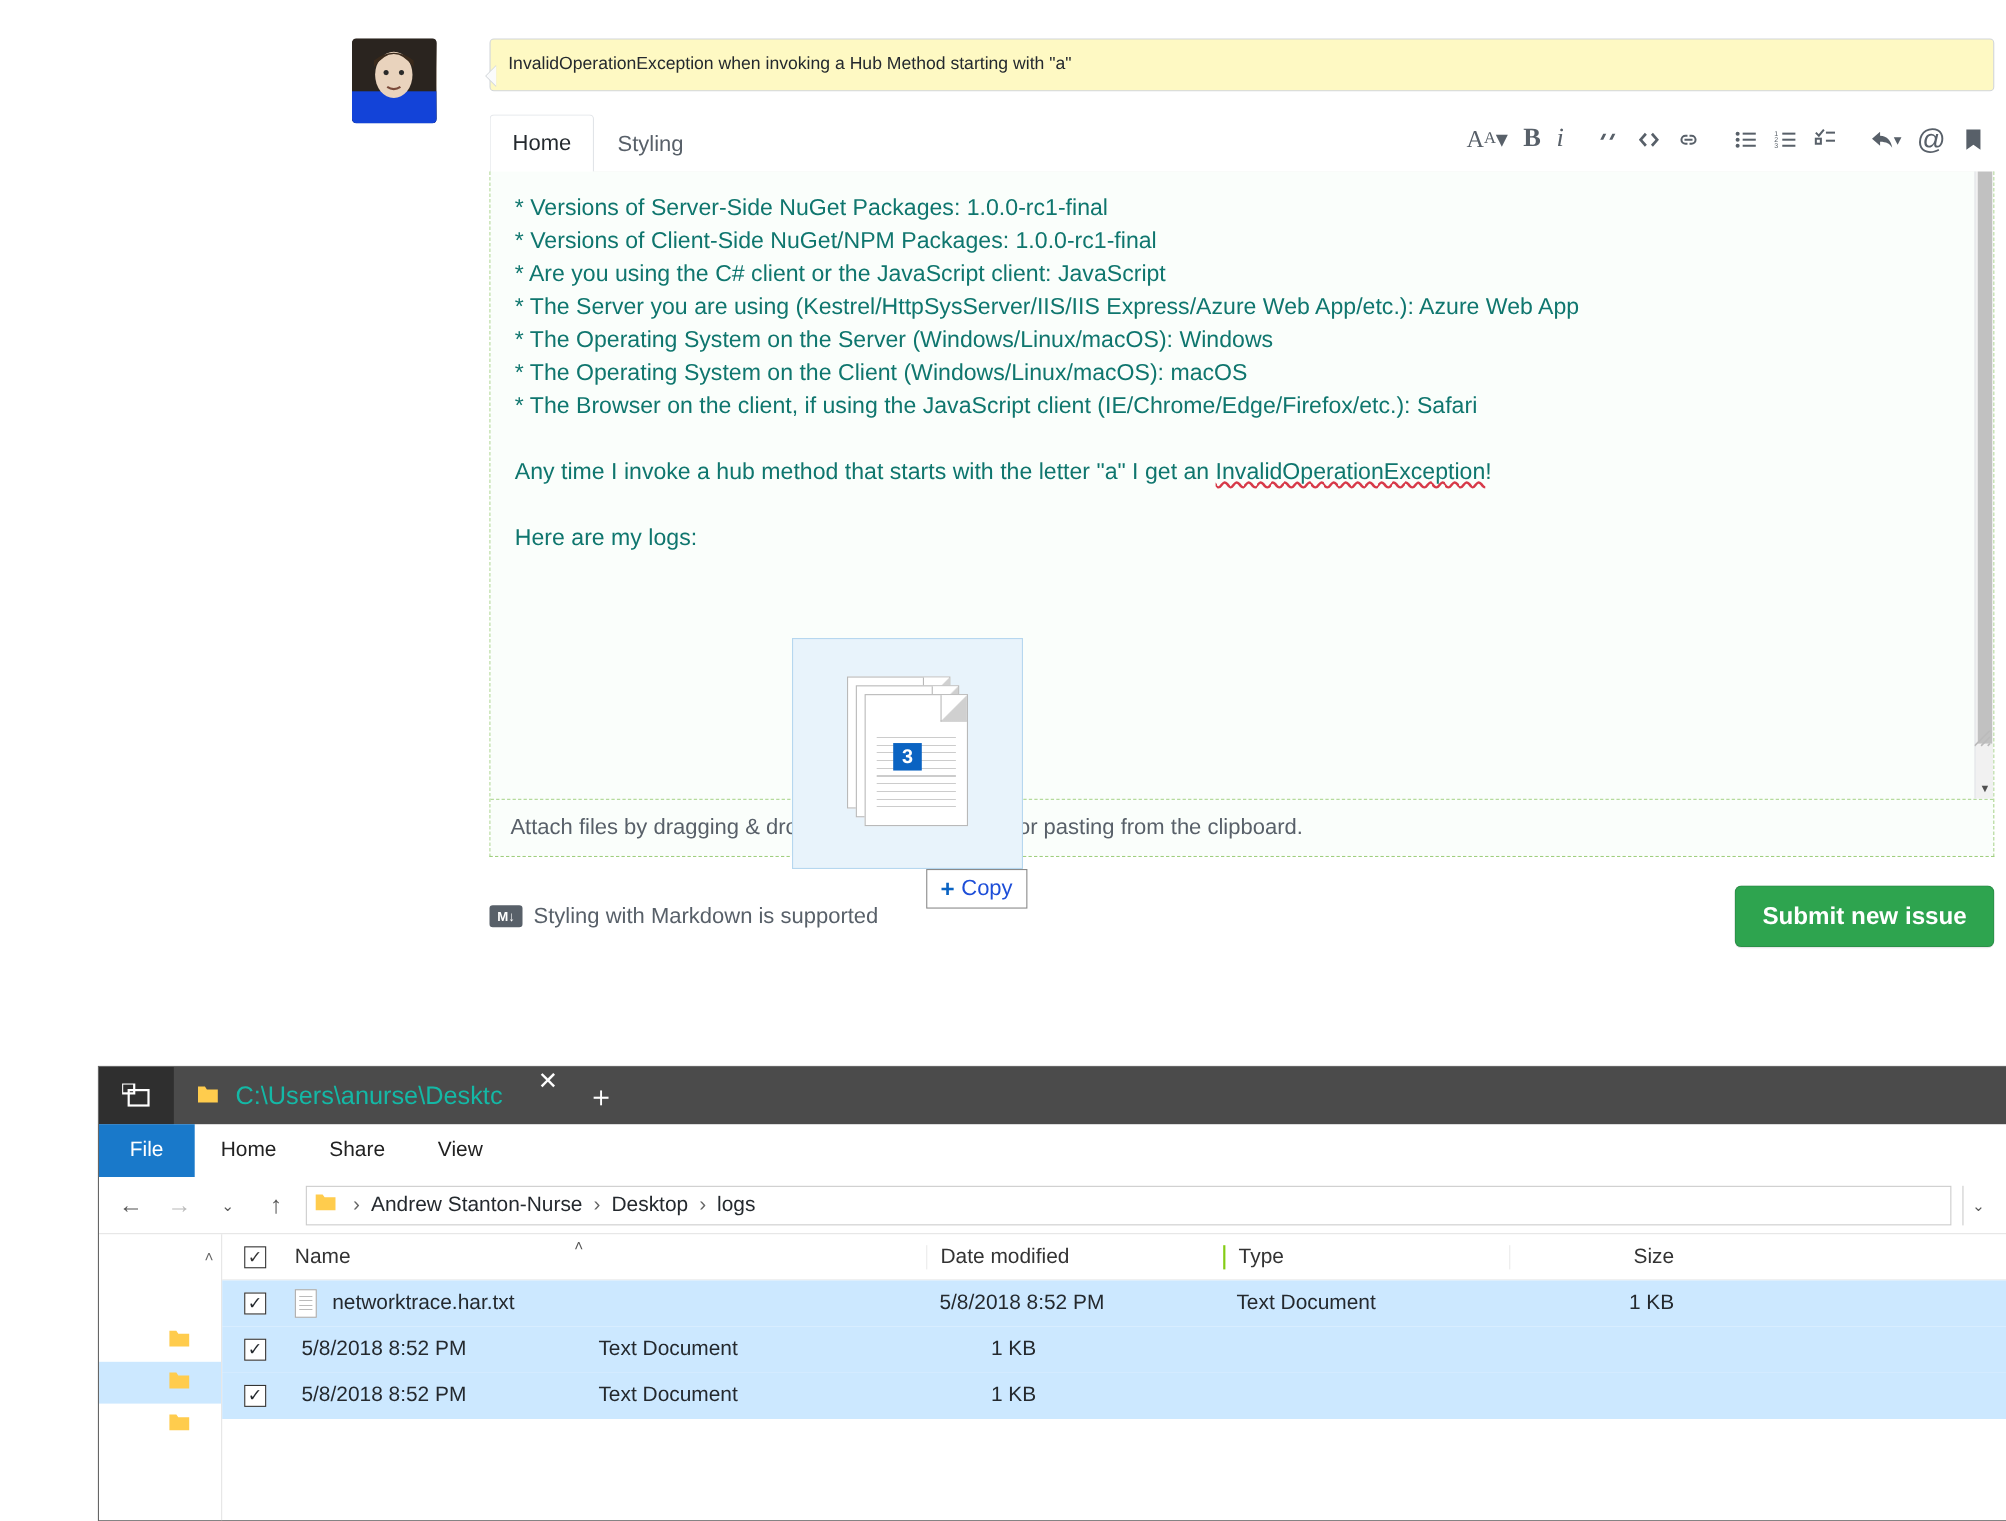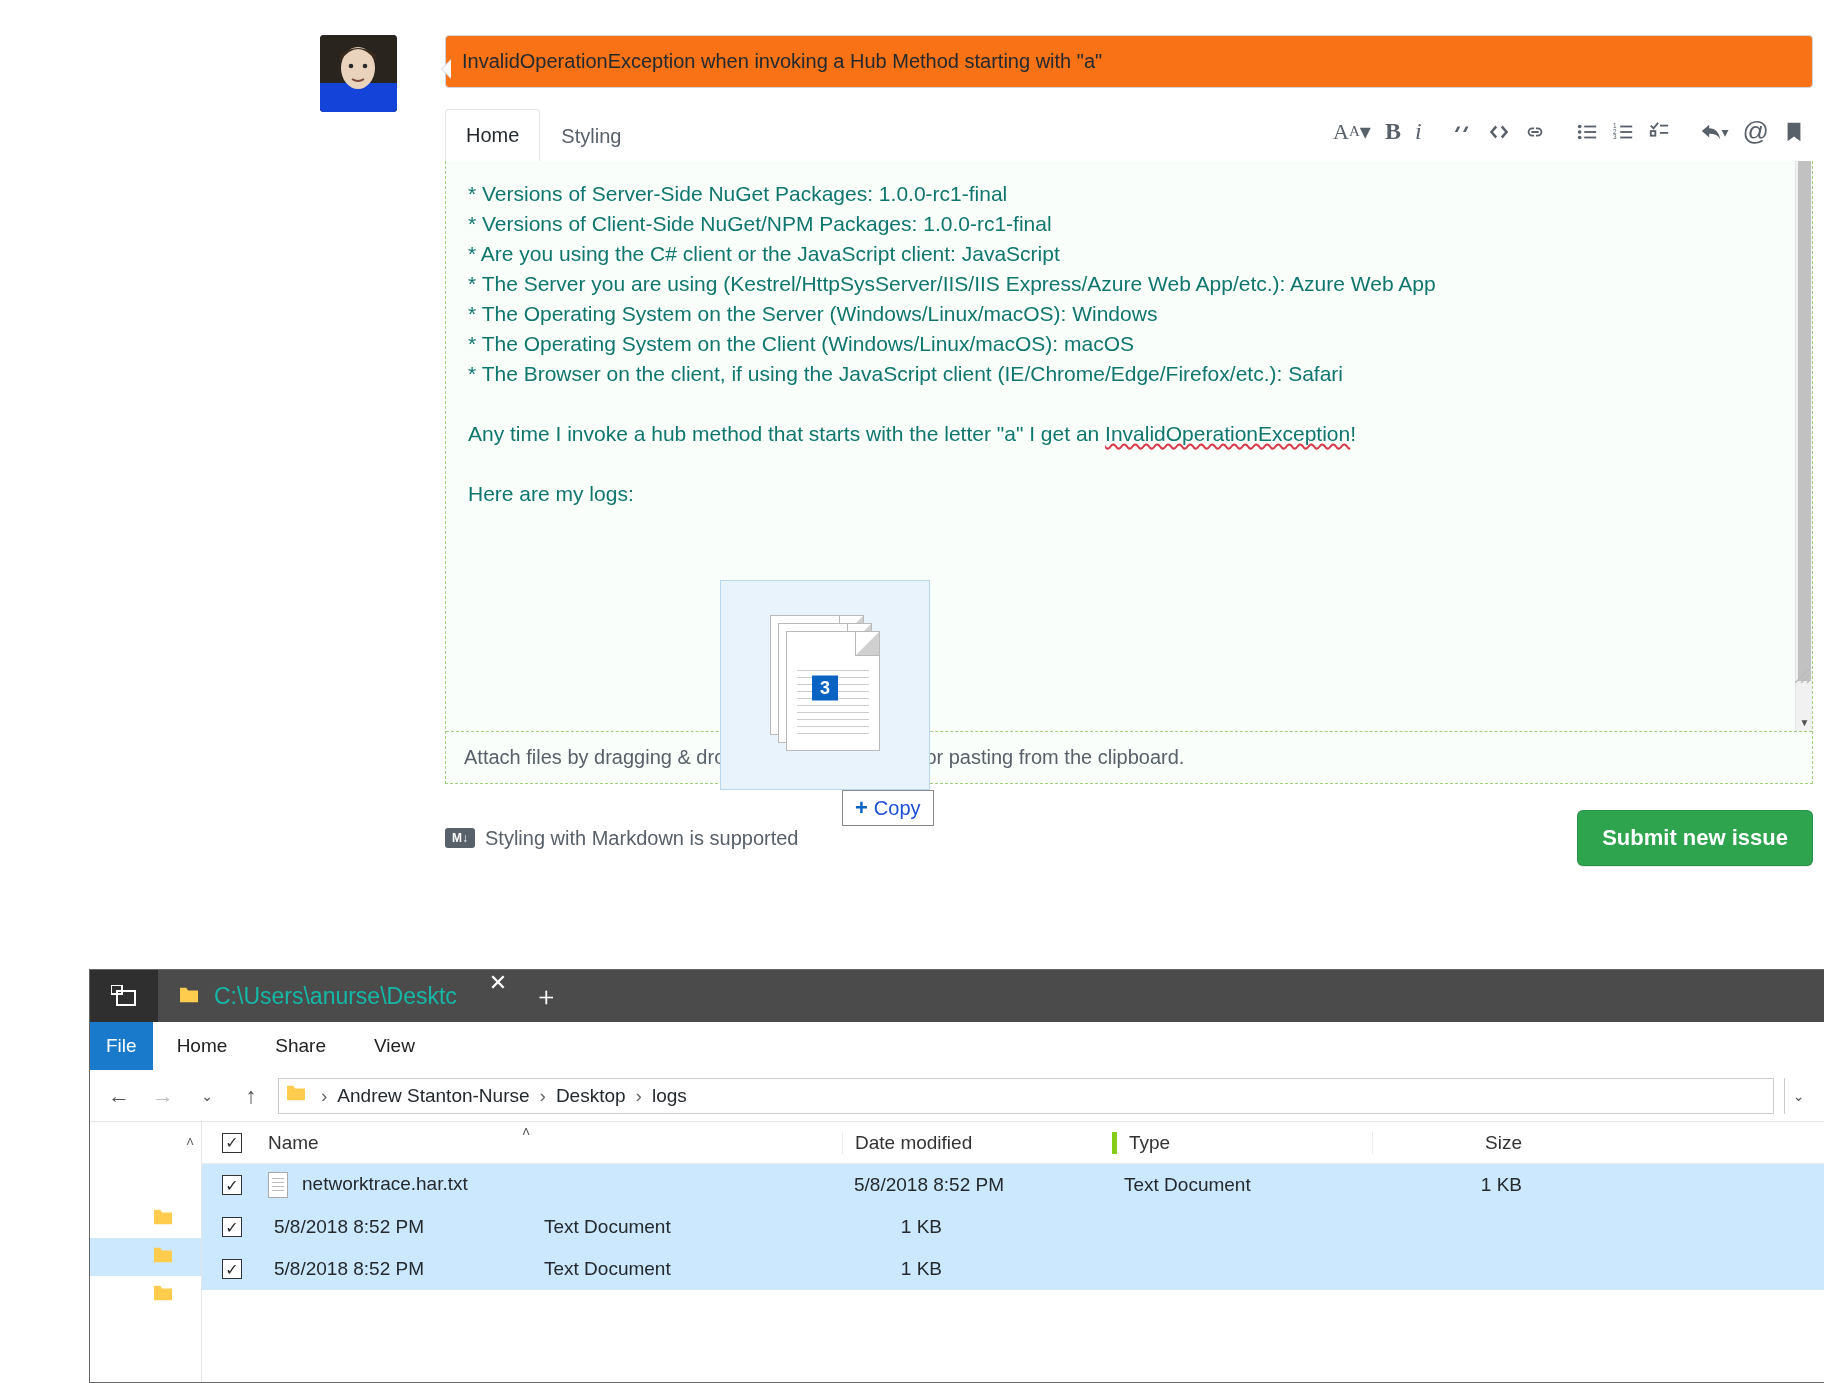--- a/index.html
+++ b/index.html
@@ -46,23 +46,23 @@
     position:absolute;
     left:-12px;
     top:25px;
     width:0;height:0;
     border:9px solid transparent;
     border-right-color:#fafbfc;
   }
 
   .title-input {
     width: 100%;
-    font-size: 20px;
+    font-size: 16px;
     padding: 14px 16px;
-    background: #f97316;
+    background: #fef9c3;
     border: 1px solid #d1d5da;
     border-radius: 4px;
     color: #24292e;
   }
 
   .tabs-row {
     display:flex;
     align-items:flex-end;
     margin-top: 18px;
     border-bottom: 1px solid #e1e4e8;
@@ -322,21 +322,21 @@
 
   .ex-ribbon {
     height:48px;
     display:flex;
     align-items:stretch;
     font-size:19px;
   }
   .ex-ribbon-file {
     background:#1979ca;
     color:#fff;
-    padding:0 16px;
+    padding:0 28px;
     display:flex;align-items:center;
   }
   .ex-ribbon-item {
     padding:0 24px;
     display:flex;align-items:center;
     color:#222;
   }
 
   .ex-nav {
     height:52px;
@@ -396,21 +396,21 @@
     display:flex;
     height:42px;
     align-items:center;
     border-bottom:1px solid #eaeaea;
     font-size:19px;
     color:#333;
   }
   .col-check { width:60px; display:flex;justify-content:center;}
   .col-name { width:580px; padding-left:6px; position:relative;}
   .col-date { width:270px; border-left:1px solid #eaeaea; padding-left:12px;}
-  .col-type { width:260px; border-left:5px solid #84cc16; padding-left:12px;}
+  .col-type { width:260px; border-left:2px solid #84cc16; padding-left:12px;}
   .col-size { width:170px; border-left:1px solid #eaeaea; padding-left:12px; text-align:right; padding-right:20px;}
 
   .sort-caret {
     position:absolute; left:260px; top:-8px;
     font-size:14px; color:#555;
   }
 
   .ex-row {
     display:flex;
     height:42px;

